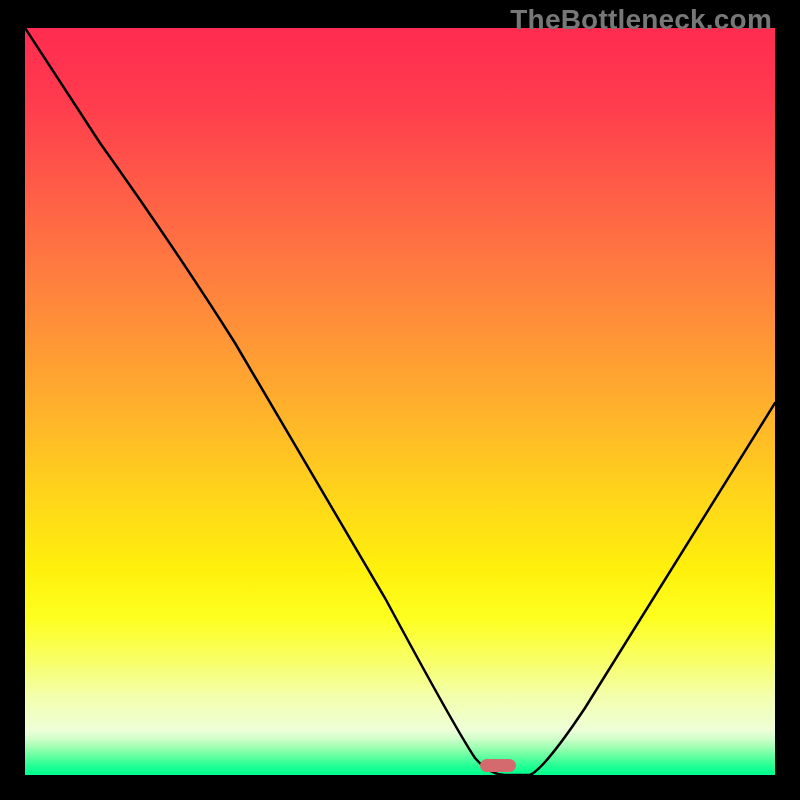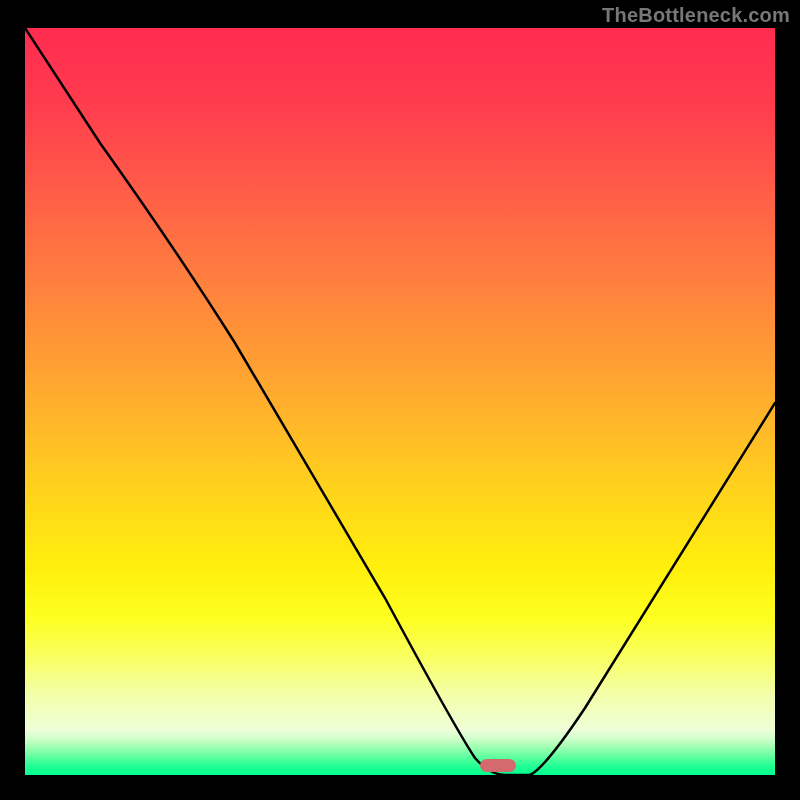--- a/index.html
+++ b/index.html
@@ -13,23 +13,23 @@
   }
   .frame {
     position: relative;
     width: 800px;
     height: 800px;
     background: #000;
   }
   .watermark {
     position: absolute;
     top: 4px;
-    right: 10px;
+    right: 28px;
     color: #777;
-    font-size: 20px;
+    font-size: 28px;
     font-weight: 600;
     letter-spacing: 0.2px;
     z-index: 10;
   }
   .plot {
     position: absolute;
     left: 25px;
     top: 28px;
     width: 750px;
     height: 747px;

